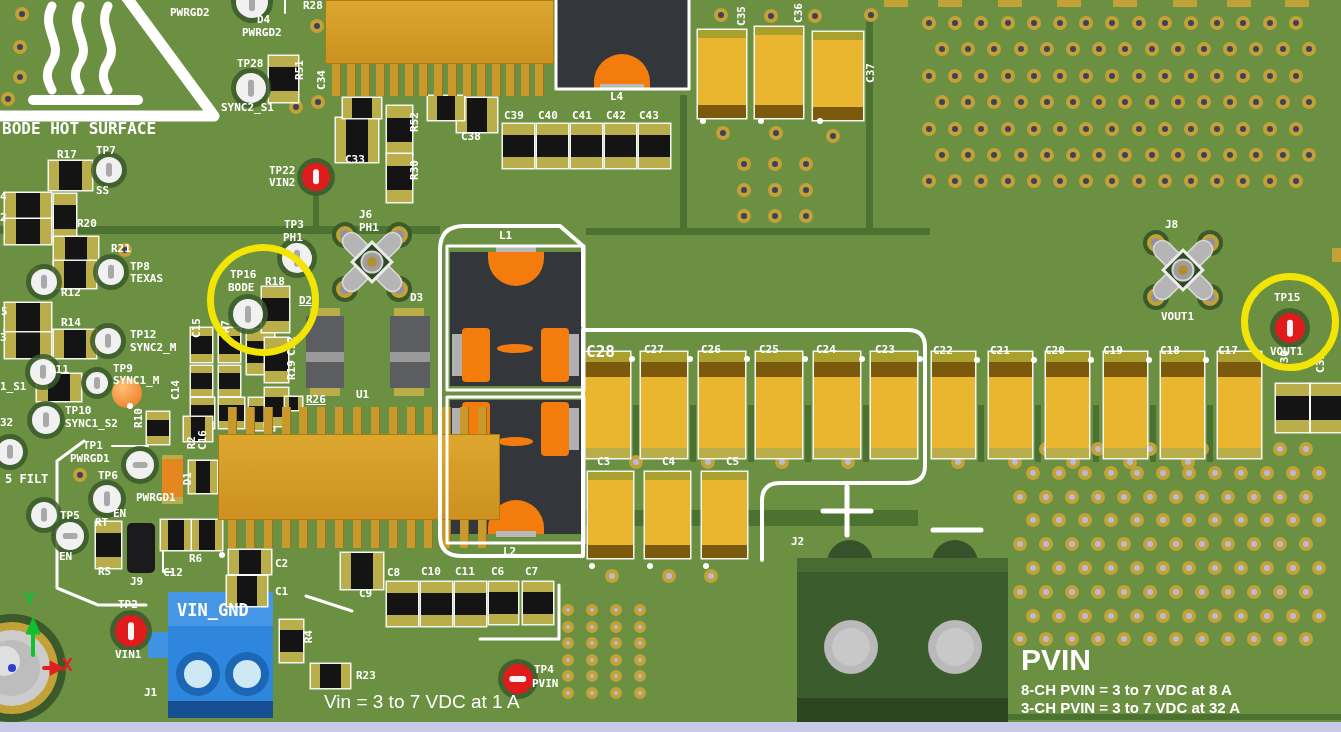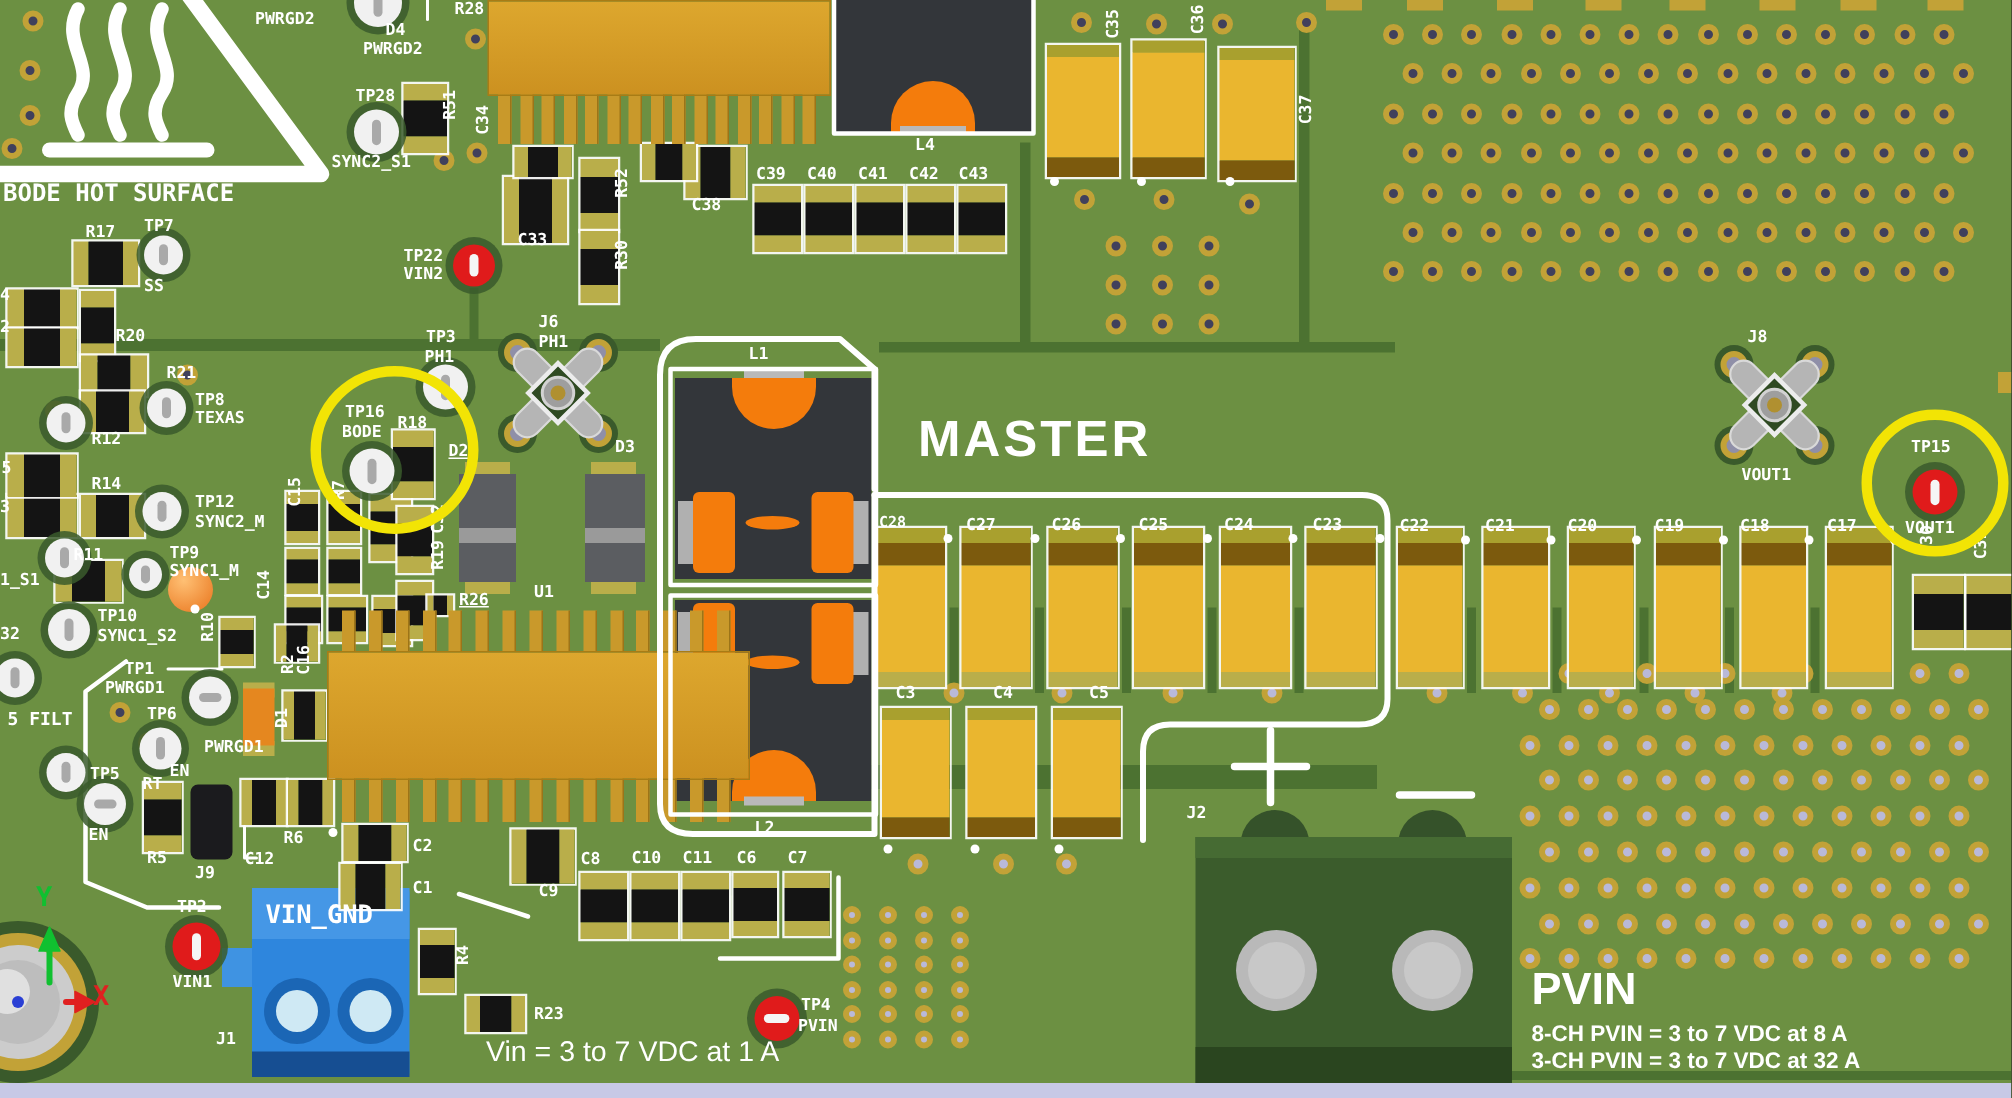--- a/index.html
+++ b/index.html
@@ -1027,22 +1027,21 @@
     <div class="t v" style="left: 220px; top: 320px; font-size: 11px; color: rgb(255, 255, 255); letter-spacing: 0px;">R7</div>
     <div class="t v" style="left: 286px; top: 336px; font-size: 11px; color: rgb(255, 255, 255); letter-spacing: 0px;">C32</div>
     <div class="t v" style="left: 286px; top: 360px; font-size: 11px; color: rgb(255, 255, 255); letter-spacing: 0px;">R19</div>
     <div class="t v" style="left: 170px; top: 380px; font-size: 11px; color: rgb(255, 255, 255); letter-spacing: 0px;">C14</div>
     <div class="t u" style="left: 299px; top: 295px; font-size: 11px; color: rgb(255, 255, 255); letter-spacing: 0px;">D2</div>
     <div class="t" style="left: 410px; top: 292px; font-size: 11px; color: rgb(255, 255, 255); letter-spacing: 0px;">D3</div>
     <div class="t u" style="left: 306px; top: 394px; font-size: 11px; color: rgb(255, 255, 255); letter-spacing: 0px;">R26</div>
     <div class="t" style="left: 356px; top: 389px; font-size: 11px; color: rgb(255, 255, 255); letter-spacing: 0px;">U1</div>
     <div class="t" style="left: 499px; top: 230px; font-size: 11px; color: rgb(255, 255, 255); letter-spacing: 0px;">L1</div>
     <div class="t" style="left: 503px; top: 546px; font-size: 11px; color: rgb(255, 255, 255); letter-spacing: 0px;">L2</div>
-    <div class="t sans" style="left: 612px; top: 276px; font-size: 34px; color: rgb(255, 255, 255); letter-spacing: 2px;">MASTER</div>
-    <div class="t" style="left: 586px; top: 344px; font-size: 10px; color: rgb(255, 255, 255); letter-spacing: 0px;">C28</div>
+    <div class="t" style="left: 586px; top: 344px; font-size: 16px; color: rgb(255, 255, 255); letter-spacing: 0px;">C28</div>
     <div class="t" style="left: 644px; top: 344px; font-size: 11px; color: rgb(255, 255, 255); letter-spacing: 0px;">C27</div>
     <div class="t" style="left: 701px; top: 344px; font-size: 11px; color: rgb(255, 255, 255); letter-spacing: 0px;">C26</div>
     <div class="t" style="left: 759px; top: 344px; font-size: 11px; color: rgb(255, 255, 255); letter-spacing: 0px;">C25</div>
     <div class="t" style="left: 816px; top: 344px; font-size: 11px; color: rgb(255, 255, 255); letter-spacing: 0px;">C24</div>
     <div class="t" style="left: 875px; top: 344px; font-size: 11px; color: rgb(255, 255, 255); letter-spacing: 0px;">C23</div>
     <div class="t" style="left: 933px; top: 345px; font-size: 11px; color: rgb(255, 255, 255); letter-spacing: 0px;">C22</div>
     <div class="t" style="left: 990px; top: 345px; font-size: 11px; color: rgb(255, 255, 255); letter-spacing: 0px;">C21</div>
     <div class="t" style="left: 1045px; top: 345px; font-size: 11px; color: rgb(255, 255, 255); letter-spacing: 0px;">C20</div>
     <div class="t" style="left: 1103px; top: 345px; font-size: 11px; color: rgb(255, 255, 255); letter-spacing: 0px;">C19</div>
     <div class="t" style="left: 1160px; top: 345px; font-size: 11px; color: rgb(255, 255, 255); letter-spacing: 0px;">C18</div>

